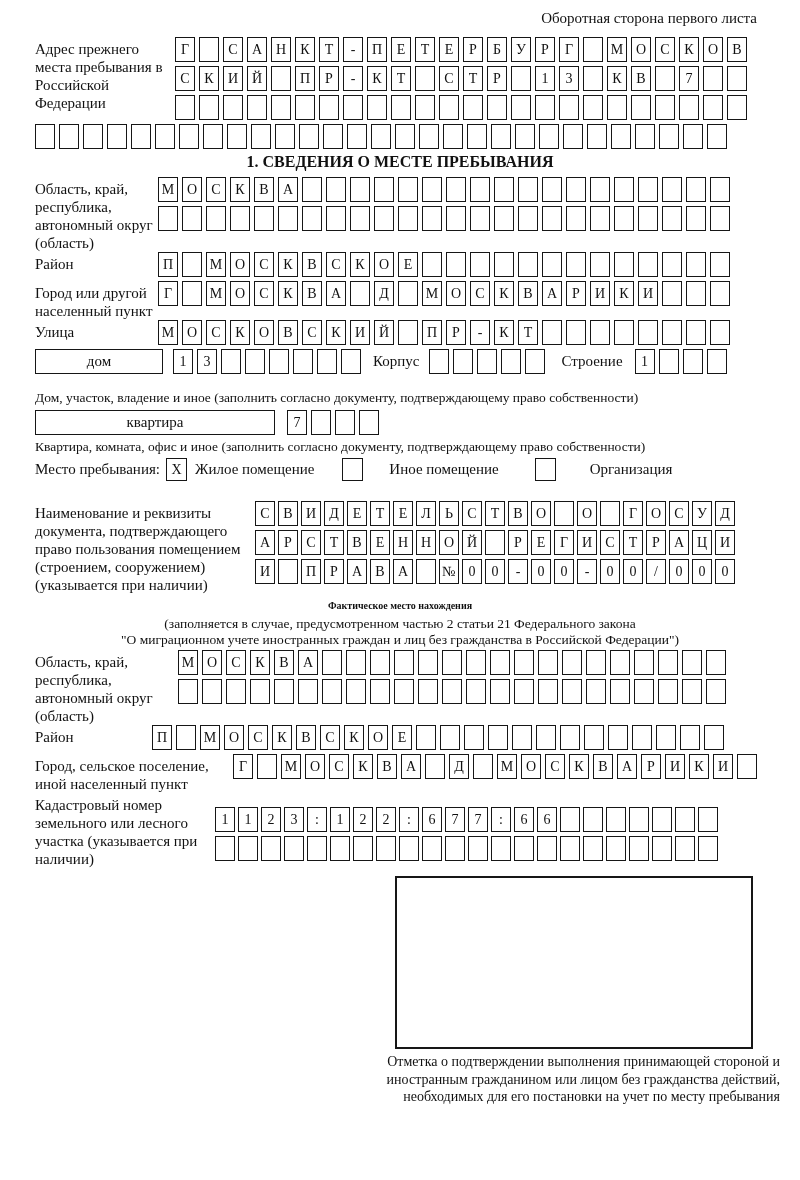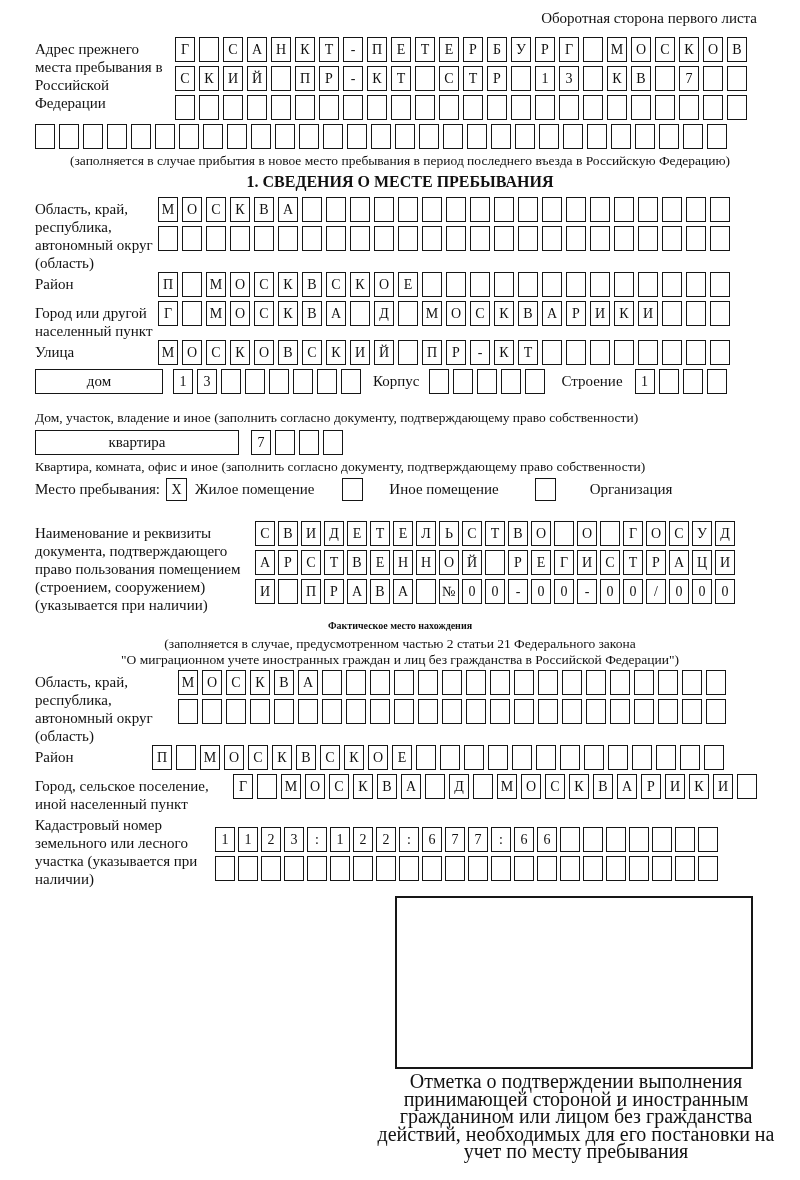--- a/index.html
+++ b/index.html
@@ -28,22 +28,22 @@
   .caption{font-size:13.5px;line-height:16px;}
   .center{text-align:center;}
   .sec-title{font-size:16px;font-weight:bold;text-align:center;margin:4px 0 6px 0;}
   .fact-title{font-size:10px;font-weight:bold;text-align:center;margin:6px 0 5px 0;}
   .inline-lbl{font-size:15px;line-height:25px;flex:none;}
   .stayrow{display:flex;align-items:center;font-size:15px;margin-top:3px;}
   .ckbox{width:21px;height:23px;box-sizing:border-box;border:1.7px solid #161616;
     display:flex;align-items:center;justify-content:center;font-size:14px;flex:none;}
   .stamp-box{border:2px solid #161616;box-sizing:border-box;width:358px;height:173px;
     margin-left:360px;margin-top:8px;background:#fff;}
-  .stamp-caption{width:408px;margin-left:337px;margin-top:4px;text-align:center;
-    font-size:20px;line-height:17.5px;}
+  .stamp-caption{width:408px;margin-left:337px;margin-top:4px;text-align:right;
+    font-size:14px;line-height:17.5px;}
   .mt14{margin-top:14px;}
   .mb2{margin-bottom:2px;}
 </style>
 </head>
 <body>
 
 <div class="page">
 
   <div class="hdr-note">Оборотная сторона первого листа</div>
 
@@ -154,21 +154,20 @@
       <span class="cell"></span>
       <span class="cell"></span>
       <span class="cell"></span>
       <span class="cell"></span>
       <span class="cell"></span>
       <span class="cell"></span>
       <span class="cell"></span>
       <span class="cell"></span>
       <span class="cell"></span>
     </div>
-  <div class="caption center mb2">(заполняется в случае прибытия в новое место пребывания в период последнего въезда в Российскую Федерацию)</div>
 
   <div class="sec-title">1. СВЕДЕНИЯ О МЕСТЕ ПРЕБЫВАНИЯ</div>
 
   <div class="field">
     <div class="flabel w123">Область, край, республика, автономный округ (область)</div>
     <div class="grid">
       <div class="boxrow">
           <span class="cell">М</span>
           <span class="cell">О</span>
           <span class="cell">С</span>
@@ -343,21 +342,21 @@
     <div class="boxrow" style="margin-bottom:0;">
         <span class="cell">1</span>
         <span class="cell"></span>
         <span class="cell"></span>
         <span class="cell"></span>
       </div>
   </div>
   <div class="caption mb2">Дом, участок, владение и иное (заполнить согласно документу, подтверждающему право собственности)</div>
 
   <div class="boxrow" style="margin-top:4px;">
-    <div class="wbox" style="width:204px;margin-right:8px;">квартира</div>
+    <div class="wbox" style="width:240px;margin-right:8px;">квартира</div>
     <div class="boxrow" style="margin-bottom:0;">
         <span class="cell">7</span>
         <span class="cell"></span>
         <span class="cell"></span>
         <span class="cell"></span>
       </div>
   </div>
   <div class="caption mb2">Квартира, комната, офис и иное (заполнить согласно документу, подтверждающему право собственности)</div>
 
   <div class="stayrow">

